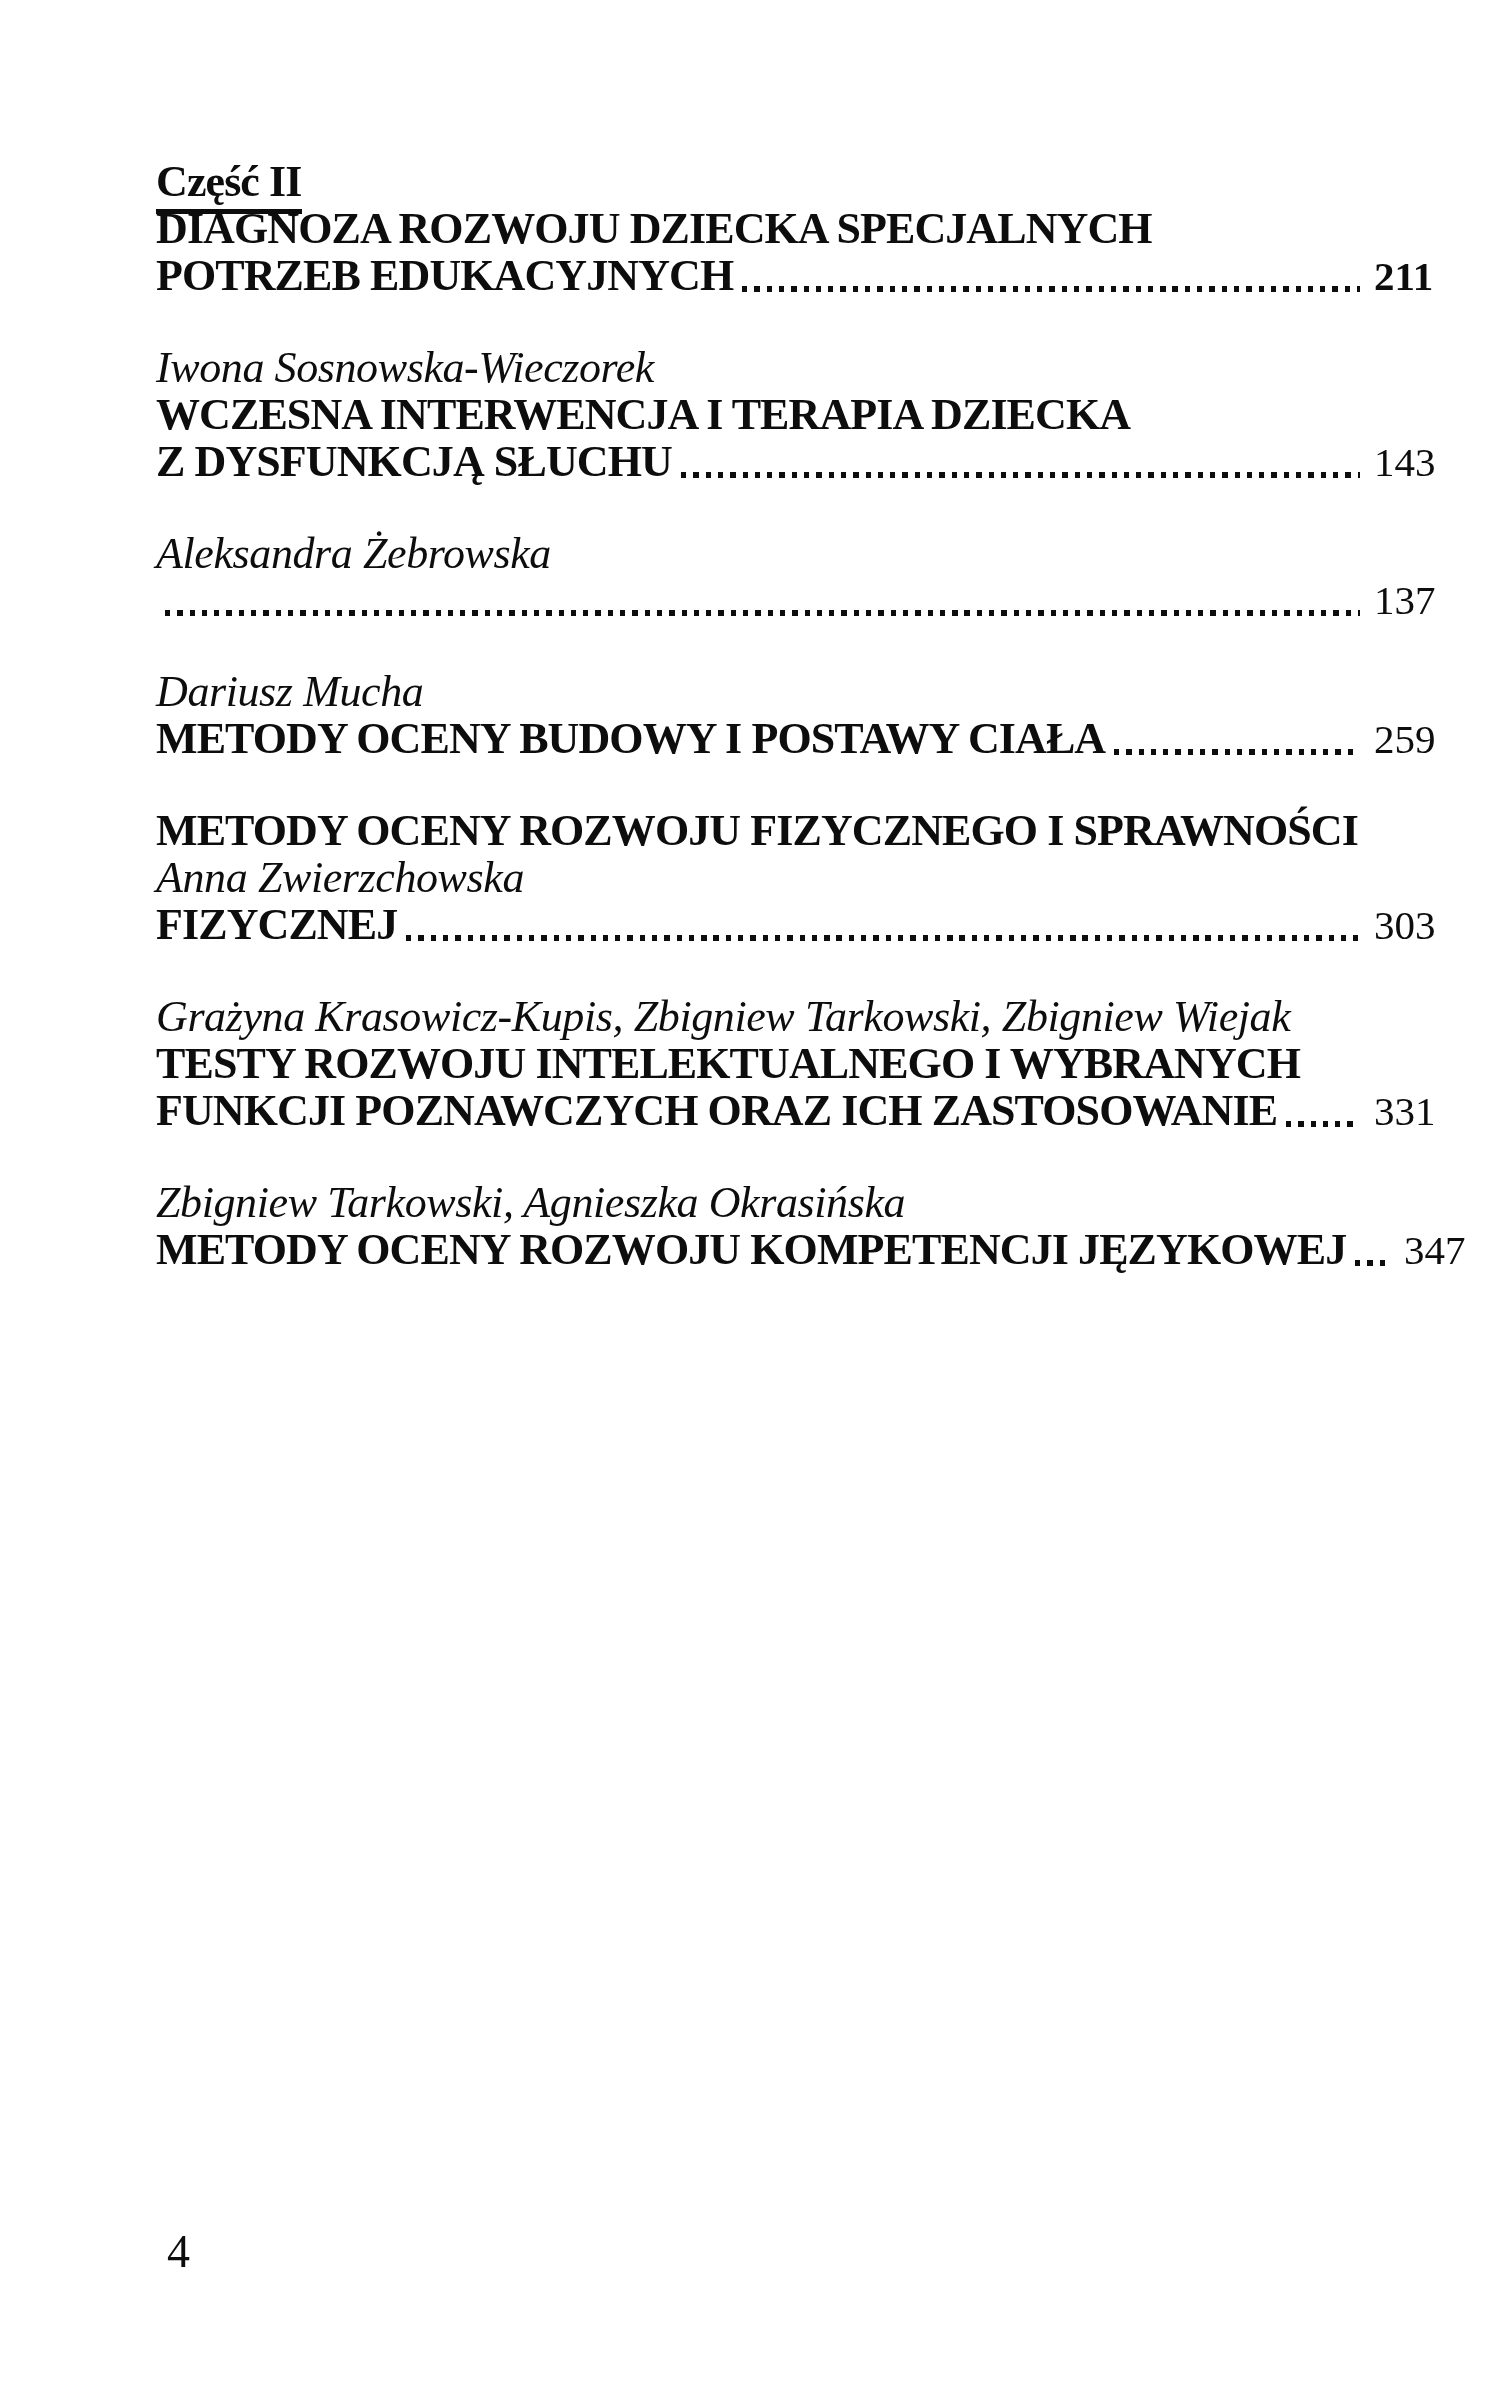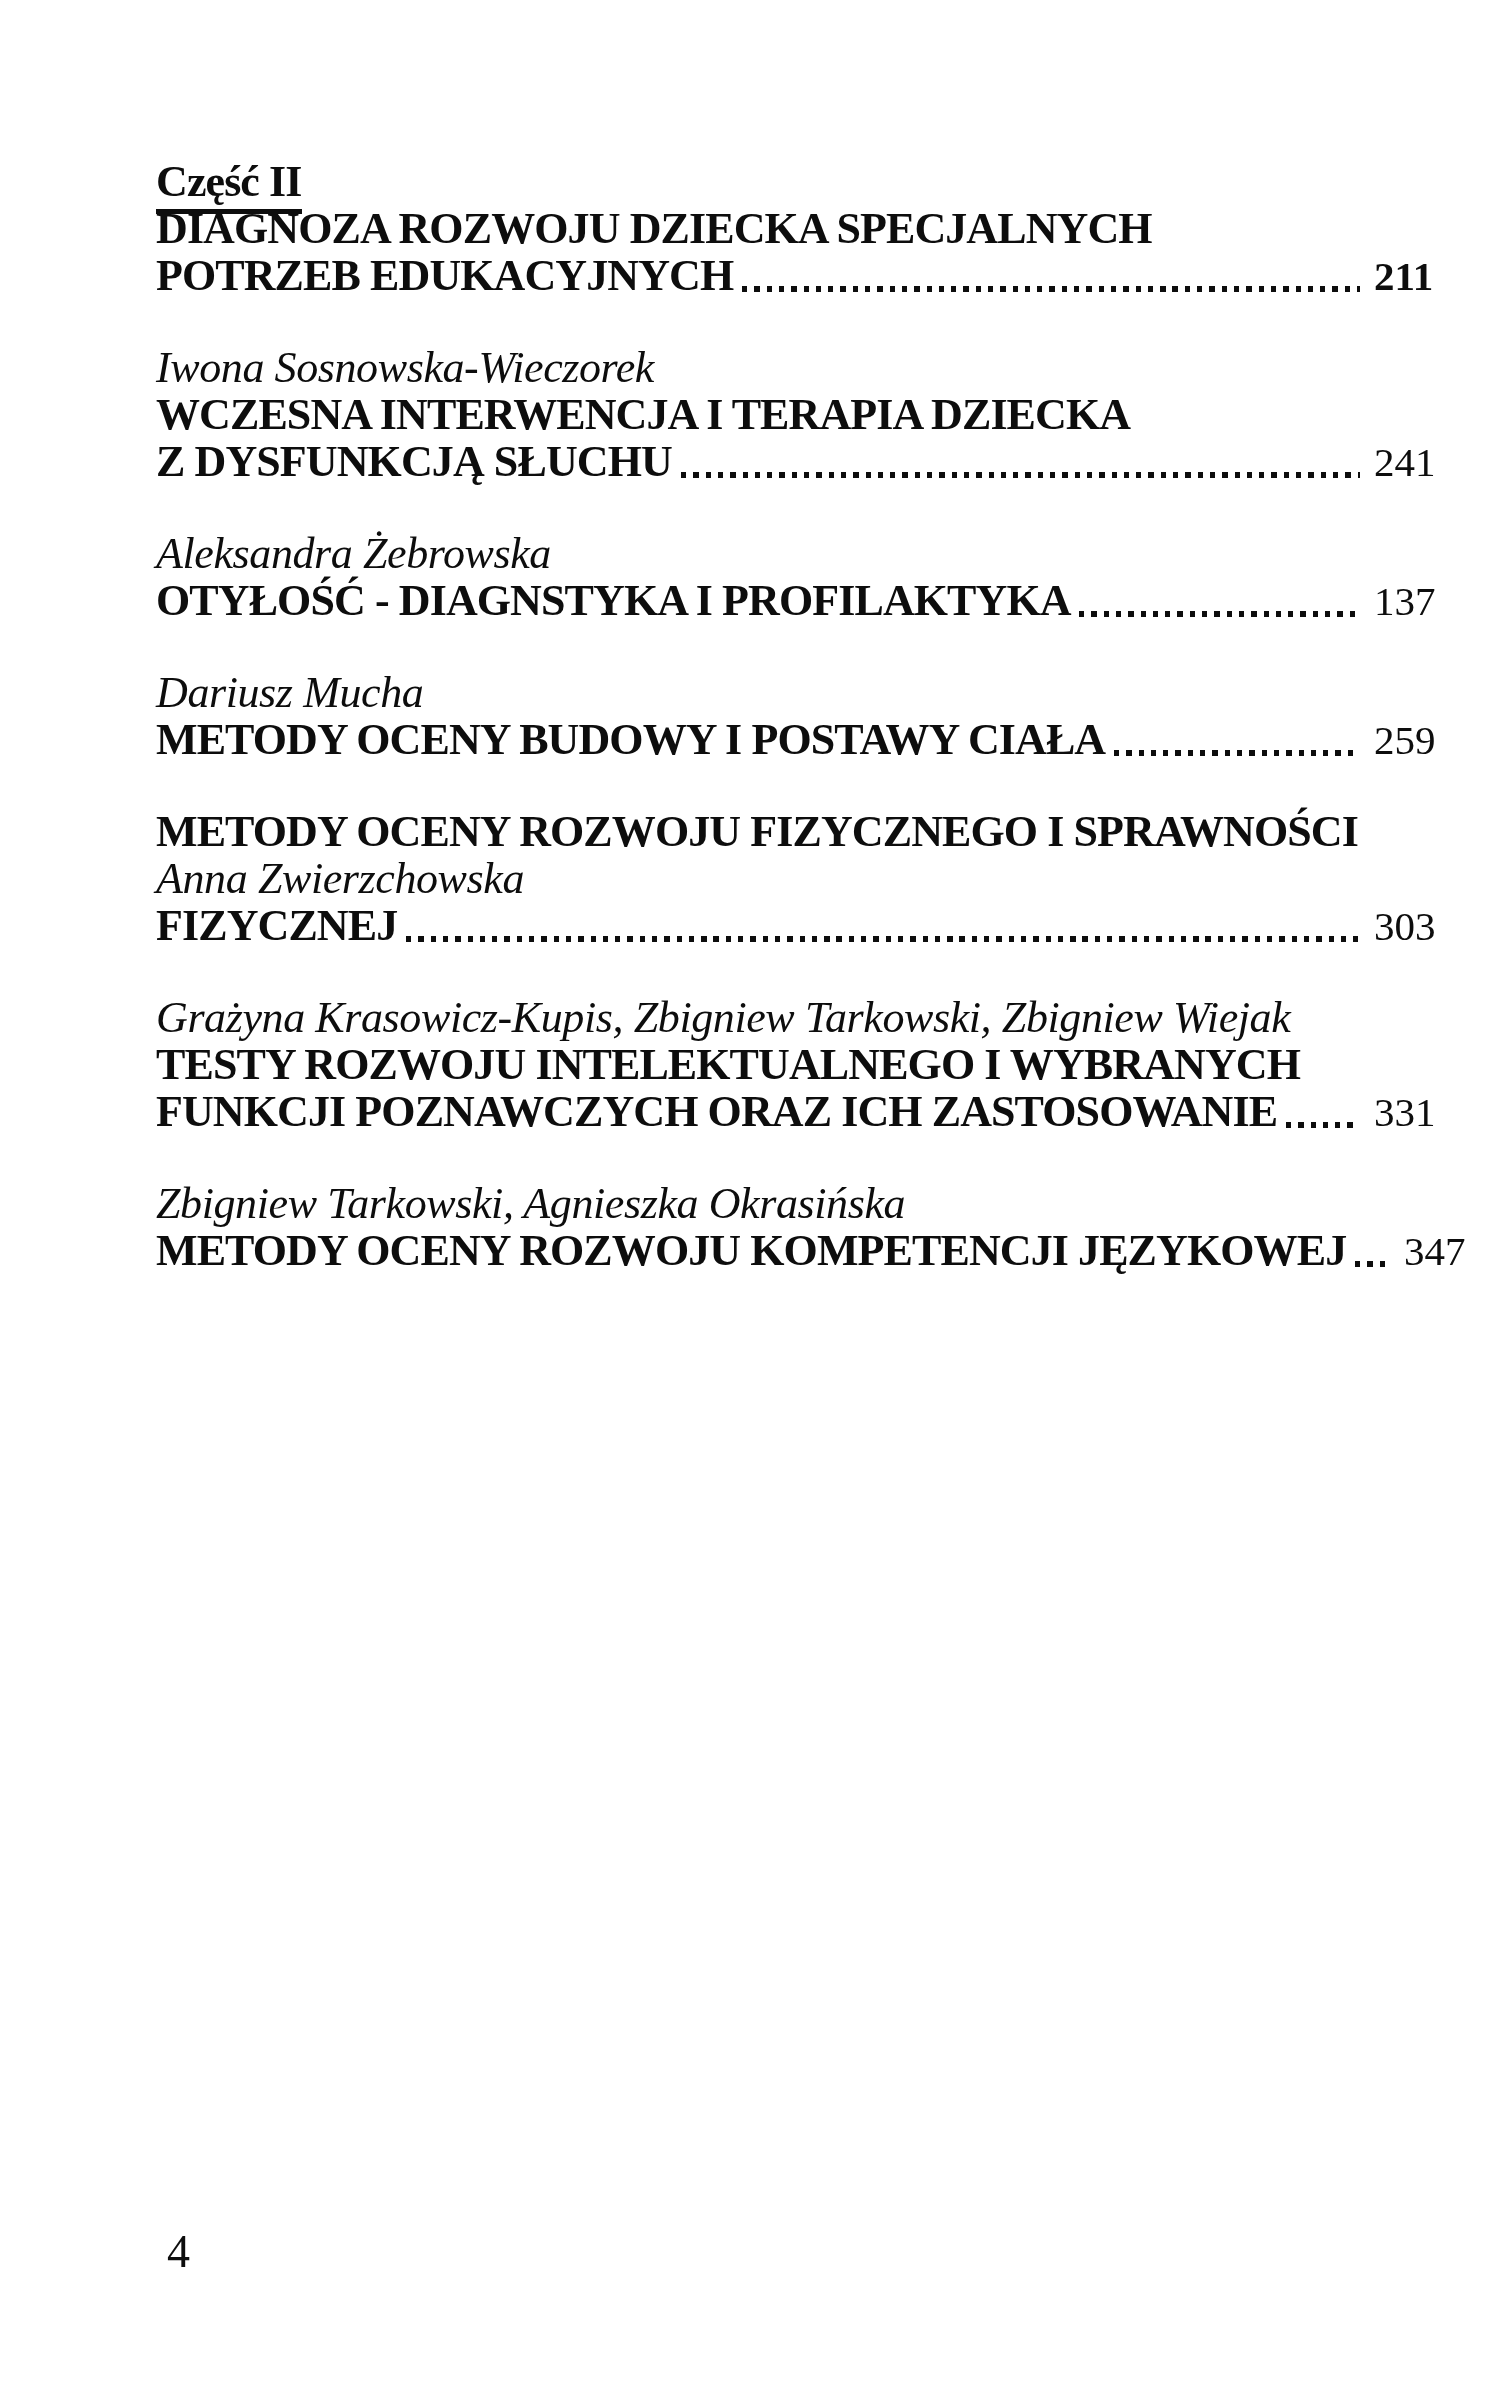--- a/index.html
+++ b/index.html
@@ -107,28 +107,27 @@
         <span class="pageno bold">211</span>
       </div>
     </div>
 
     <div class="block">
       <div class="line author-line">Iwona Sosnowska-Wieczorek</div>
       <div class="line title-line">WCZESNA INTERWENCJA I TERAPIA DZIECKA</div>
       <div class="line title-line title-row">
         <span>Z DYSFUNKCJĄ SŁUCHU</span>
         <span class="leader"></span>
-        <span class="pageno">241</span>
+        <span class="pageno">143</span>
       </div>
     </div>
 
     <div class="block">
       <div class="line author-line">Aleksandra Żebrowska</div>
       <div class="line title-line title-row">
-        <span>OTYŁOŚĆ - DIAGNSTYKA I PROFILAKTYKA</span>
         <span class="leader"></span>
         <span class="pageno">137</span>
       </div>
     </div>
 
     <div class="block">
       <div class="line author-line">Dariusz Mucha</div>
       <div class="line title-line title-row">
         <span>METODY OCENY BUDOWY I POSTAWY CIAŁA</span>
         <span class="leader"></span>

